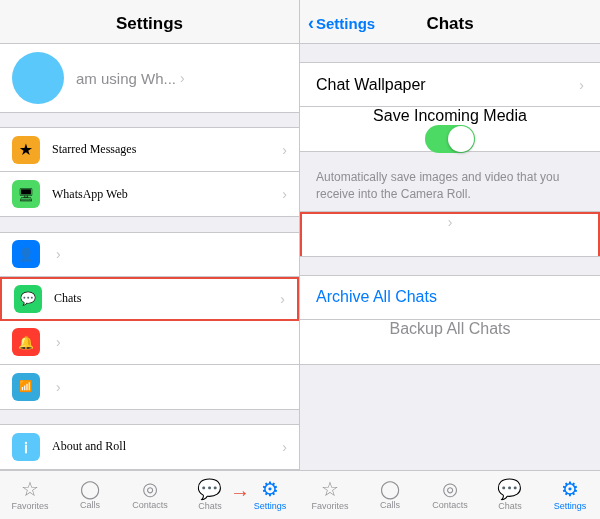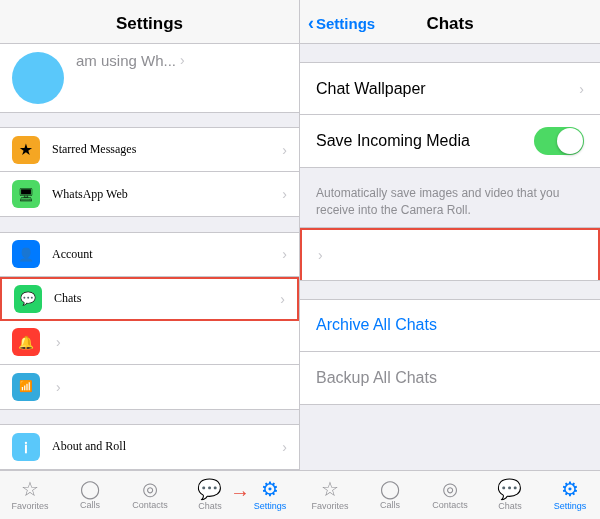--- a/index.html
+++ b/index.html
@@ -98,20 +98,21 @@
       margin-left: 4px;
     }
 
     .item-selected {
       border: 2px solid #e74c3c;
     }
 
     
     .profile-row {
       display: flex;
+      align-items: center;
       padding: 8px 12px;
       background: #fff;
       border-bottom: 1px solid #c8c7cc;
       height: 72px;
     }
     .profile-avatar {
       width: 52px;
       height: 52px;
       border-radius: 26px;
       background: #5ac8fa;
@@ -159,25 +160,25 @@
     .right-section {
       background: #fff;
       border-top: 1px solid #c8c7cc;
       border-bottom: 1px solid #c8c7cc;
     }
 
     .right-item {
       display: flex;
       align-items: center;
       padding: 0 16px;
-      height: 52px;
-      background: #fff;
-      border-bottom: 1px solid #c8c7cc;
-    }
-    .right-item:last-child { border-bottom: none; }
+      height: 44px;
+      background: #fff;
+      border-bottom: 1px solid #c8c7cc;
+    }
+    .right-item:last-child { border-bottom: none; flex-direction: column; }
 
     .right-item-text {
       flex: 1;
       font-size: 16px;
       color: #000;
     }
 
     .right-chevron {
       color: #c7c7cc;
       font-size: 14px;
@@ -299,21 +300,20 @@
         <span class="item-text">WhatsApp Web</span>
         <span class="chevron">›</span>
       </div>
     </div>
 
     <div class="spacer"></div>
 
     <div class="section-group">
       <div class="list-item">
         <div class="item-icon icon-blue" style="color:white;font-size:13px;">👤</div>
-        <span class="item-text">Account</span>
         <span class="chevron">›</span>
       </div>
       <div class="list-item item-selected">
         <div class="item-icon icon-chats" style="font-size:13px;">💬</div>
         <span class="item-text">Chats</span>
         <span class="chevron">›</span>
       </div>
       <div class="list-item">
         <div class="item-icon icon-notif" style="font-size:13px; color:white;">🔔</div>
         <span class="chevron">›</span>

